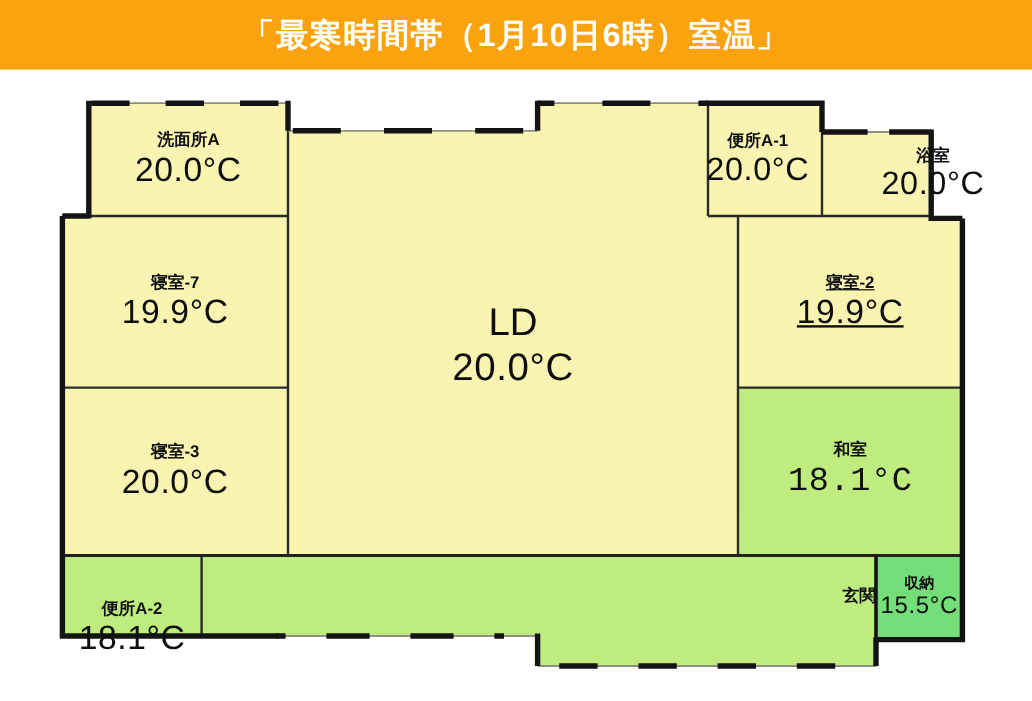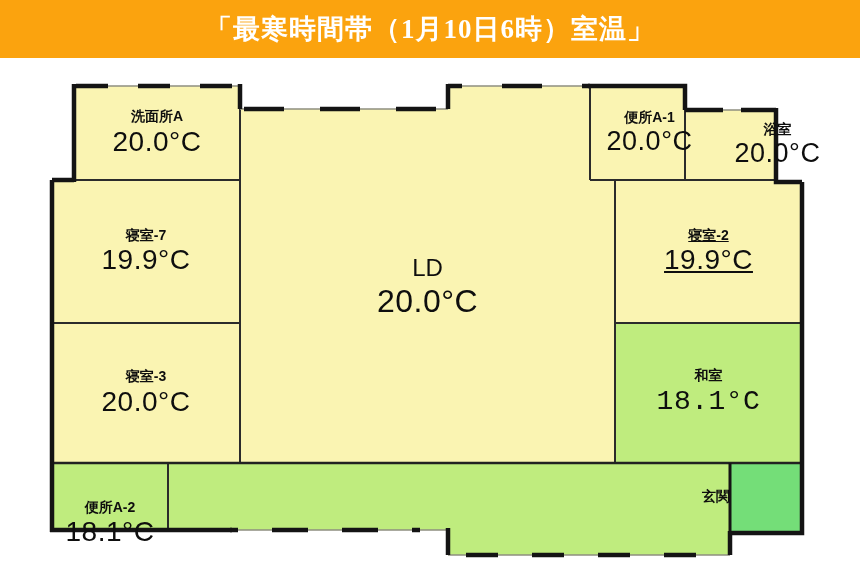--- a/index.html
+++ b/index.html
@@ -9,52 +9,51 @@
     overflow:hidden;
   }
   
   #header {
     position:absolute; left:0; top:0; width:860px; height:58px;
     background:#FBA30E; display:flex; align-items:center; justify-content:center;
   }
   #header .title {
     color:#ffffff; font-size:27px; font-weight:700; letter-spacing:1px;
     line-height:1;
-    font-family:Liberation Serif, serif;
   }
   
   #plan { position:absolute; left:0; top:0; width:860px; height:584px; }
   svg .room-warm { fill:#FAF4B2; }
   svg .room-cool { fill:#BFEC7E; }
   svg .room-cold { fill:#74DE78; }
   svg .wall-outer { fill:none; stroke:#141414; stroke-width:4.5; }
   svg .wall-inner { fill:none; stroke:#2b2b2b; stroke-width:2; }
   svg .wall-mid   { fill:none; stroke:#141414; stroke-width:3; }
   svg .wall-band  { fill:none; stroke:#222222; stroke-width:2.5; }
   svg .win-base   { fill:none; stroke:#8f8f80; stroke-width:1.5; }
   svg .win-dash   { fill:none; stroke:#141414; stroke-width:4.5; }
   
   .room {
     position:absolute; display:flex; flex-direction:column;
     align-items:center; justify-content:center; text-align:center;
     color:#0e0e0e; pointer-events:none;
   }
   .room .rname { font-size:14px; font-weight:700; line-height:1.25; }
   .room .rtemp { font-size:28px; font-weight:400; line-height:1.15; letter-spacing:0.5px; }
-  #room-ld .rname { font-size:24px; font-weight:400; }
+  #room-ld .rname { font-size:32px; font-weight:400; }
   #room-ld .rtemp { font-size:32px; }
   #room-storage .rname { font-size:12.5px; }
   #room-storage .rtemp { font-size:20px; }
   #room-bathroom .rtemp { font-size:27px; }
   #room-toilet-a1 .rtemp { font-size:27px; }
 
   #room-washroom-a { left:74px;  top:86px;  width:166px; height:94px;  }
   #room-bedroom-1  { left:52px;  top:180px; width:188px; height:143px; }
   #room-ld         { left:240px; top:109px; width:375px; height:354px; }
-  #room-toilet-a1  { left:590px; top:86px;  width:83px;  height:94px;margin-left:18px;  }
+  #room-toilet-a1  { left:590px; top:86px;  width:83px;  height:94px;  }
   #room-bathroom   { left:685px; top:110px; width:91px;  height:70px;margin-left:47px;  }
   #room-bedroom-2  { left:615px; top:180px; width:187px; height:143px;text-decoration:underline; }
   #room-bedroom-3  { left:52px;  top:323px; width:188px; height:140px; }
   #room-japanese   { left:615px; top:323px; width:187px; height:140px;font-family:Liberation Mono, monospace; }
   #room-toilet-a2  { left:52px;  top:490px; width:116px; height:67px;text-align:right;  }
   #room-entrance   { left:168px; top:463px; width:562px; height:67px;align-items:flex-end;  }
   #room-storage    { left:730px; top:463px; width:72px;  height:70px;  }
 </style>
 </head>
 <body>
@@ -136,14 +135,18 @@
 
   <div class="room" id="room-toilet-a2">
     <div class="rname">便所A-2</div>
     <div class="rtemp">18.1°C</div>
   </div>
 
   <div class="room" id="room-entrance">
     <div class="rname">玄関</div>
   </div>
 
+  <div class="room" id="room-storage">
+    <div class="rname">収納</div>
+    <div class="rtemp">15.5°C</div>
+  </div>
 
 </div>
 
 </body></html>

